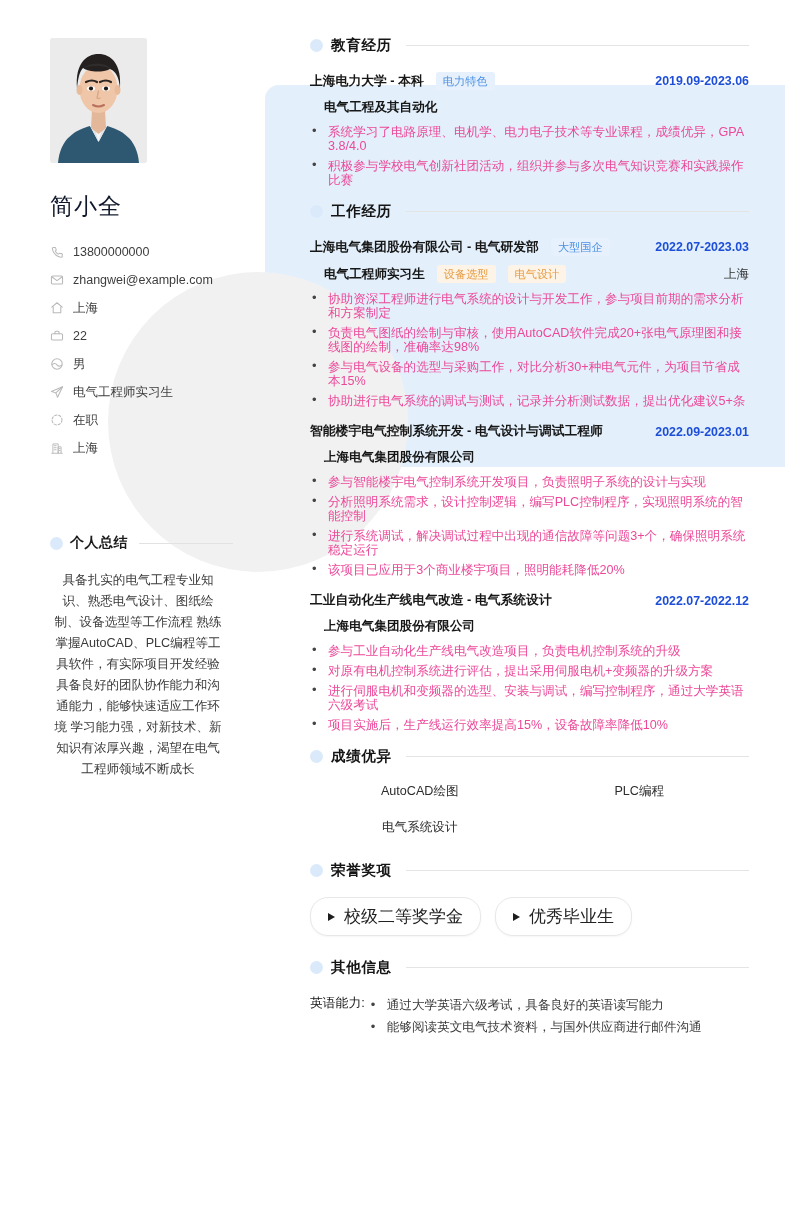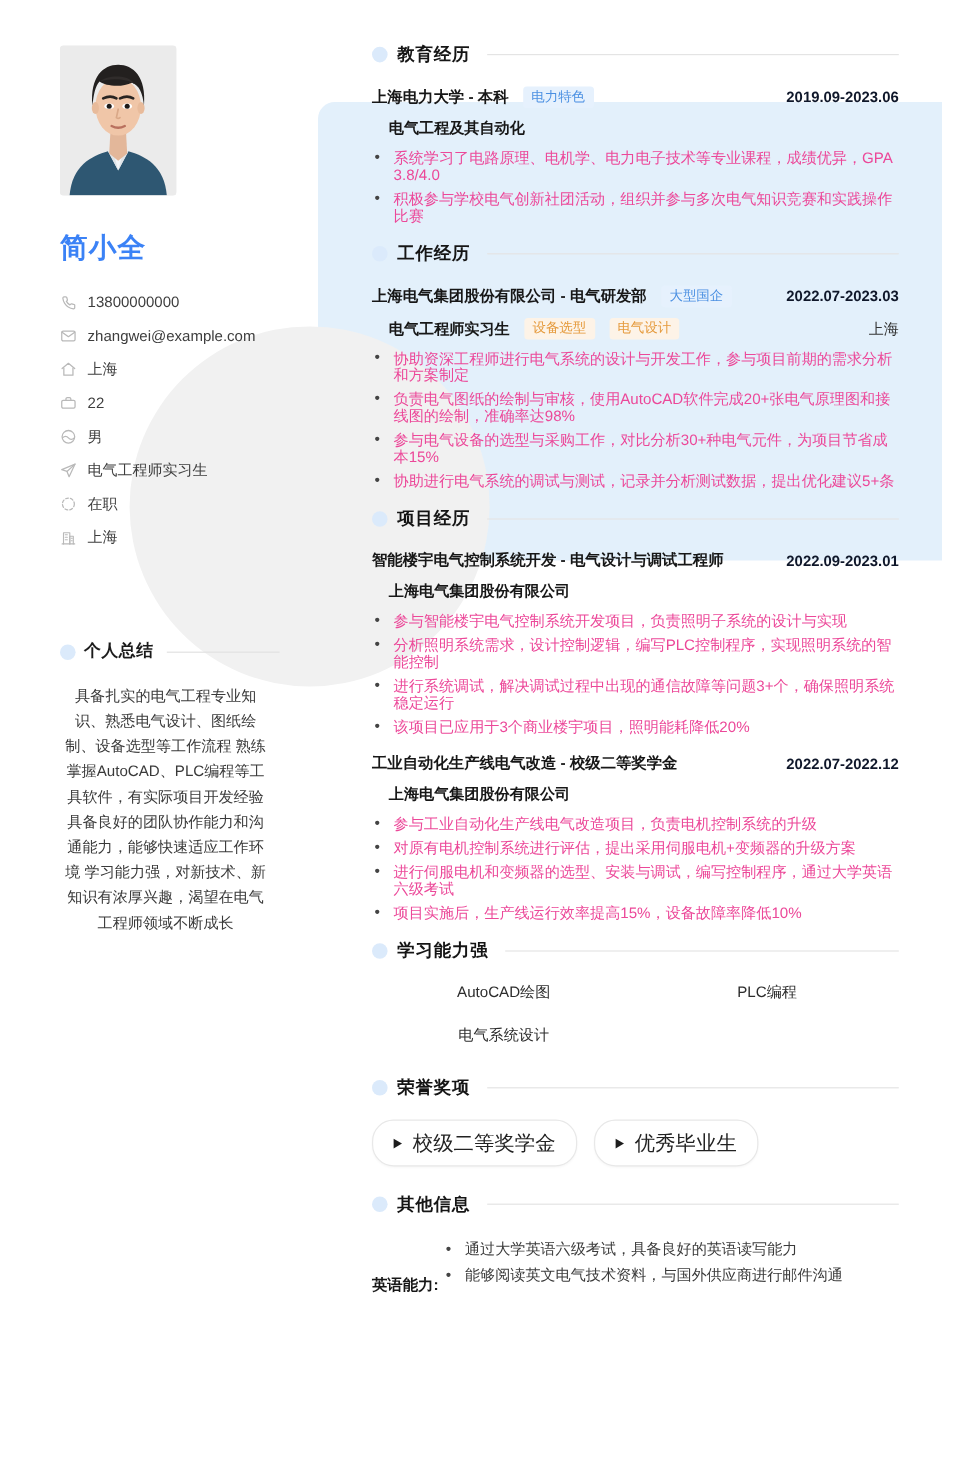--- a/index.html
+++ b/index.html
@@ -24,21 +24,21 @@
   #page{ position:relative; z-index:2; display:flex; width:794px; height:1224px; }
 
   
   #sidebar{ width:265px; flex:0 0 265px; padding:38px 0 0 50px; position:relative; }
   .photo{
     width:97px; height:125px; border-radius:3px; overflow:hidden;
     background:#ececec; position:relative;
   }
   .photo svg{ display:block; width:100%; height:100%; }
   .pname{
-    font-size:23px; font-weight:bold; color:#3b82f6; margin-top:28px; letter-spacing:1px;
+    font-size:23px; font-weight:normal; color:#0f172a; margin-top:28px; letter-spacing:1px;
   }
   .contact-list{ margin-top:16px; }
   .contact-row{
     display:flex; align-items:center; gap:9px; height:28px; font-size:12.5px; color:#3d3d3d;
   }
   .contact-row .ico{ width:14px; height:14px; flex:0 0 14px; color:#b9b9b9; }
   .contact-row .ico svg{ display:block; width:14px; height:14px; }
   .contact-row .txt{ white-space:nowrap; }
 
   .side-section{ margin-top:72px; width:183px;text-align:center; }
@@ -55,21 +55,21 @@
   
   #main{ flex:1; padding:36px 45px 0 45px; }
   .sec{ margin-bottom:6px; }
   .sec-head{ display:flex; align-items:center; gap:8px; margin-bottom:17px; }
   .sec-head .t{ font-size:14.5px; font-weight:bold; color:#151515; letter-spacing:.7px; }
   .sec-head .rule{ flex:1; height:1px; background:#e4e4e4; margin-left:6px; }
 
   .entry{ margin-bottom:15px; }
   .row1{ display:flex; align-items:center; }
   .row1 .title{ font-size:12.8px; font-weight:bold; color:#171717; }
-  .row1 .date{ margin-left:auto; font-size:12.4px; font-weight:bold; color:#0f172a; white-space:nowrap; }
+  .row1 .date{ margin-left:auto; font-size:12.4px; font-weight:bold; color:#1d4ed8; white-space:nowrap; }
   .row2{ display:flex; align-items:center; margin-top:9px; }
   .row2 .sub{ font-size:12.6px; font-weight:bold; color:#171717;padding-left:14px; }
   .row2 .loc{ margin-left:auto; font-size:12.5px; color:#333; }
   .tag{
     display:inline-block; font-size:11.2px; padding:2px 7px; border-radius:3px;
     margin-left:12px; line-height:14px; white-space:nowrap;
   }
   .tag.blue{ background:#e6f1fd; color:#4b90e2; }
   .tag.orange{ background:#fdf3e7; color:#e59a3c; }
 
@@ -105,21 +105,21 @@
     background:#fff; box-shadow:0 1px 2px rgba(0,0,0,.04);
     font-size:17px; color:#222;
   }
   .honor .tri{
     width:0; height:0; border-left:7px solid #1d1d1d;
     border-top:4.5px solid transparent; border-bottom:4.5px solid transparent;
   }
 
   
   .other{ display:flex; align-items:flex-start; }
-  .other .lbl{ font-size:12.8px; font-weight:bold; color:#171717; white-space:nowrap; padding-top:1px;margin-top:32px; }
+  .other .lbl{ font-size:12.8px; font-weight:normal; color:#171717; white-space:nowrap; padding-top:1px; }
   .other ul{ list-style:none; margin-left:2px; }
   .other ul li{
     position:relative; padding-left:20px; font-size:12.6px; line-height:22px; color:#3b3b3b;
   }
   .other ul li:before{
     content:"•"; position:absolute; left:4px; top:0; color:#444; font-size:13px;
   }
 </style>
 </head>
 <body>
@@ -308,63 +308,58 @@
         <ul class="bul">
           <li>协助资深工程师进行电气系统的设计与开发工作，参与项目前期的需求分析和方案制定</li>
           <li>负责电气图纸的绘制与审核，使用AutoCAD软件完成20+张电气原理图和接线图的绘制，准确率达98%</li>
           <li>参与电气设备的选型与采购工作，对比分析30+种电气元件，为项目节省成本15%</li>
           <li>协助进行电气系统的调试与测试，记录并分析测试数据，提出优化建议5+条</li>
         </ul>
       </div>
     </section>
 
     <section class="sec">
-      <div class="sec-head">
-        <span class="dot"></span>
-        <span class="t">项目经历</span>
-        <span class="rule"></span>
-      </div>
 
       <div class="entry">
         <div class="row1">
           <span class="title">智能楼宇电气控制系统开发 - 电气设计与调试工程师</span>
           <span class="date">2022.09-2023.01</span>
         </div>
         <div class="row2">
           <span class="sub">上海电气集团股份有限公司</span>
         </div>
         <ul class="bul">
           <li>参与智能楼宇电气控制系统开发项目，负责照明子系统的设计与实现</li>
           <li>分析照明系统需求，设计控制逻辑，编写PLC控制程序，实现照明系统的智能控制</li>
           <li>进行系统调试，解决调试过程中出现的通信故障等问题3+个，确保照明系统稳定运行</li>
           <li>该项目已应用于3个商业楼宇项目，照明能耗降低20%</li>
         </ul>
       </div>
 
       <div class="entry">
         <div class="row1">
-          <span class="title">工业自动化生产线电气改造 - 校级二等奖学金</span>
+          <span class="title">工业自动化生产线电气改造 - 电气系统设计</span>
           <span class="date">2022.07-2022.12</span>
         </div>
         <div class="row2">
           <span class="sub">上海电气集团股份有限公司</span>
         </div>
         <ul class="bul">
           <li>参与工业自动化生产线电气改造项目，负责电机控制系统的升级</li>
           <li>对原有电机控制系统进行评估，提出采用伺服电机+变频器的升级方案</li>
           <li>进行伺服电机和变频器的选型、安装与调试，编写控制程序，通过大学英语六级考试</li>
           <li>项目实施后，生产线运行效率提高15%，设备故障率降低10%</li>
         </ul>
       </div>
     </section>
 
     <section class="sec">
       <div class="sec-head">
         <span class="dot"></span>
-        <span class="t">学习能力强</span>
+        <span class="t">成绩优异</span>
         <span class="rule"></span>
       </div>
       <div class="skills">
         <div class="skill">
           <span class="lbl">AutoCAD绘图</span>
           <span class="track">
               <i class="line"></i>
               <i class="fill" id="sk0" style="left: 78%; width: 22%;"></i>
             </span>
         </div>

